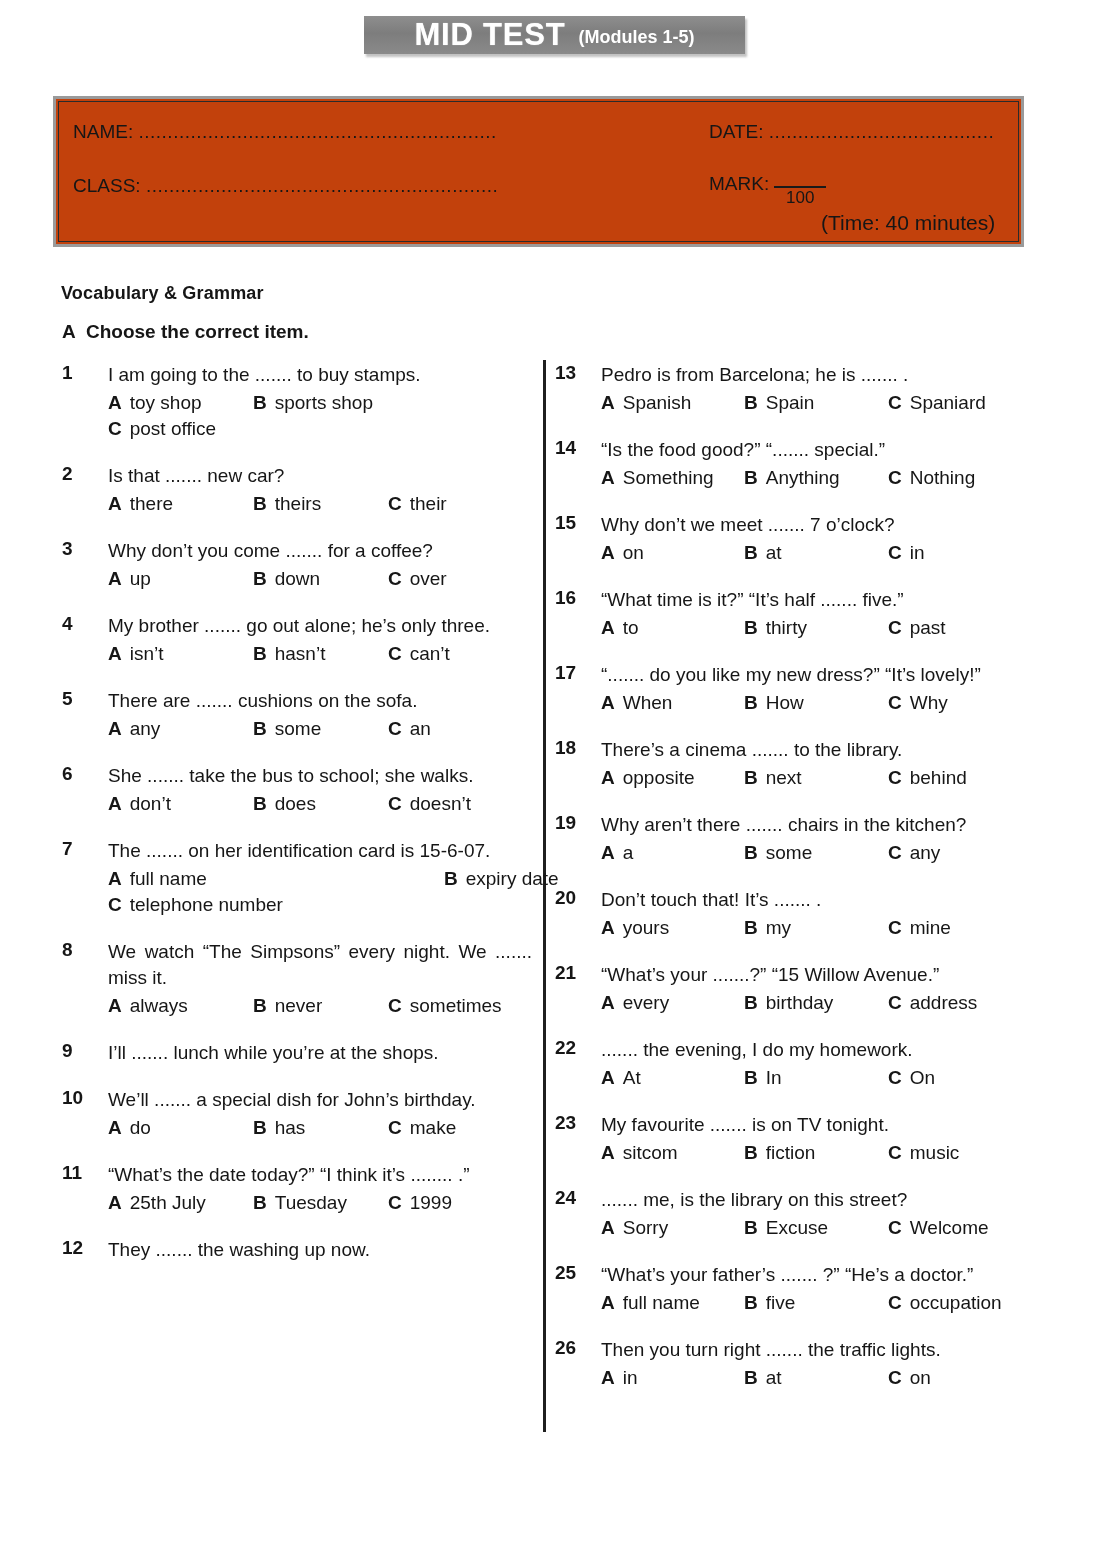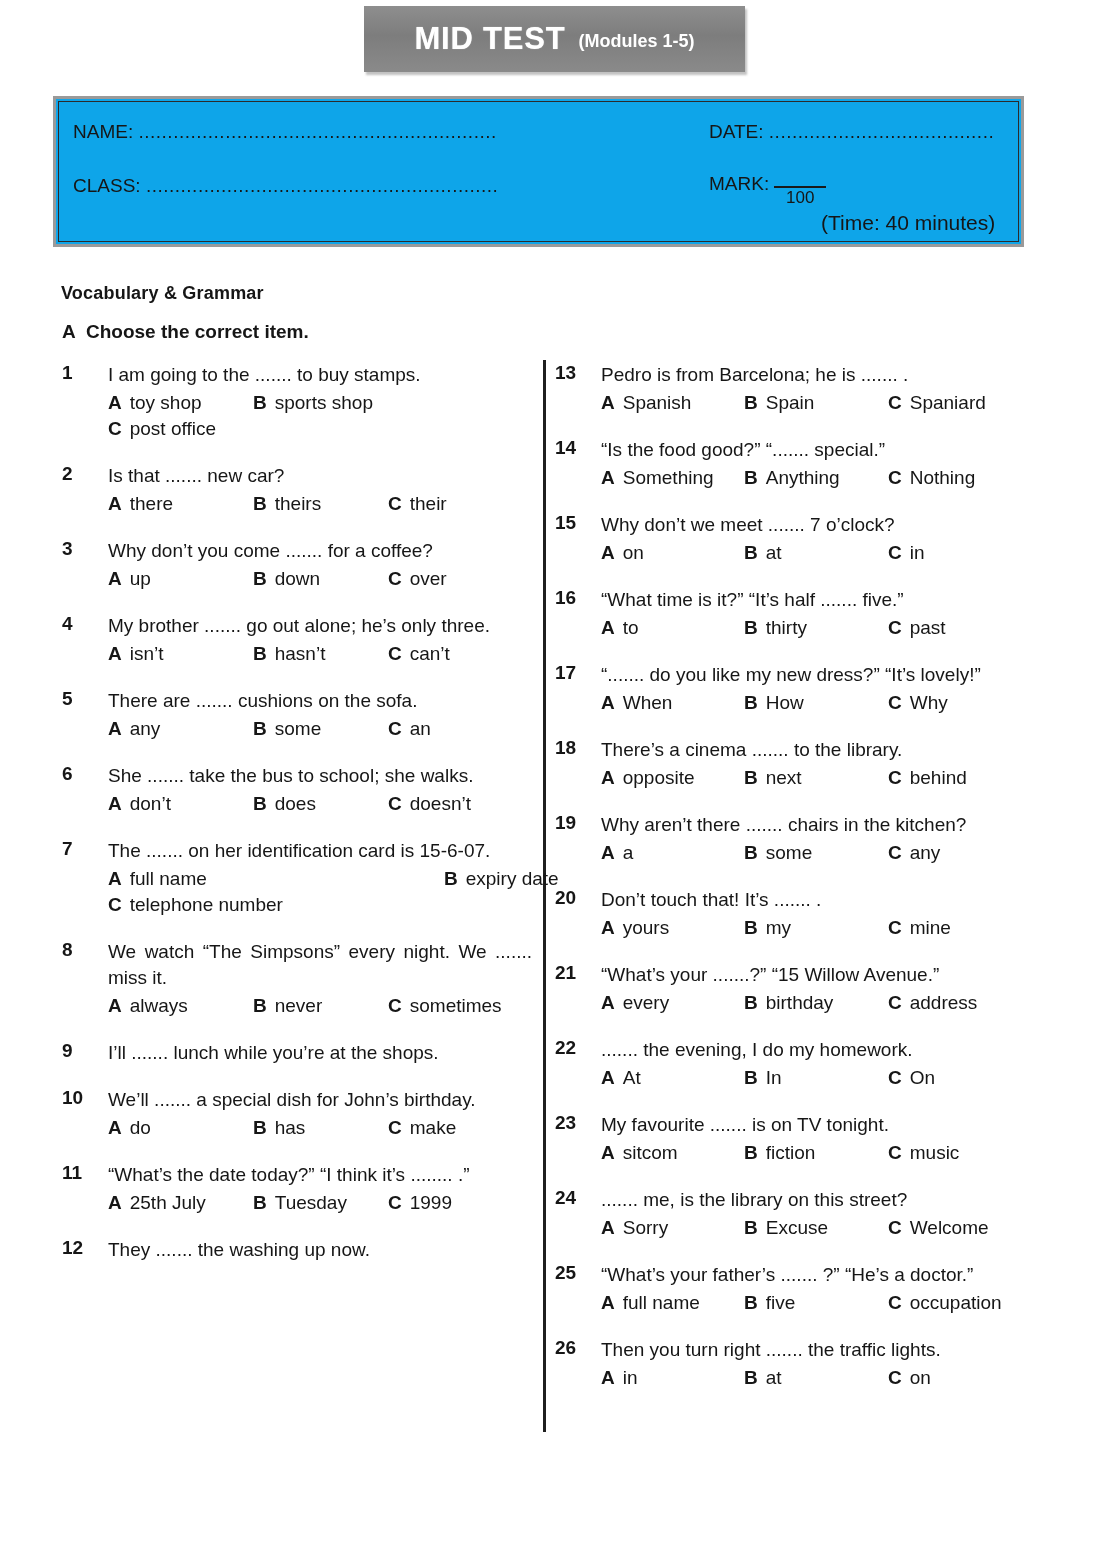--- a/index.html
+++ b/index.html
@@ -9,41 +9,41 @@
     font-family:"Liberation Sans", sans-serif;
     color:#161616;
     position:relative;
     overflow:hidden;
     -webkit-font-smoothing:antialiased;
   }
 
   
   #banner-wrap { position:absolute; left:0; top:0; width:1115px; height:72px; }
   #banner {
-    position:absolute; left:364px; top:6px; width:381px; height:66px;
+    position:absolute; left:364px; top:16px; width:381px; height:38px;
     background:linear-gradient(180deg,#8e8e8e 0%,#7d7d7d 45%,#8a8a8a 100%);
     box-shadow:2px 3px 2px rgba(120,120,120,.45);
     display:flex; align-items:center; justify-content:center;
     white-space:nowrap;
   }
   #banner .t1 {
     color:#ffffff; font-size:31px; font-weight:bold; letter-spacing:.8px;
     text-shadow:0 0 1px rgba(255,255,255,.7);
   }
   #banner .t2 {
     color:#ffffff; font-size:18px; font-weight:bold; margin-left:13px;
     position:relative; top:2px;
   }
 
   
   #infobox {
     position:absolute; left:53px; top:96px; width:971px; height:151px;
     border:3px solid #9a9a9a;
     box-sizing:border-box;
-    background:#0ea5e9;
+    background:#c2410c;
   }
   #infobox .inner {
     position:absolute; inset:2px;
     border:1px solid #2b2b2b;
     box-sizing:border-box;
   }
   .field-row { position:absolute; white-space:nowrap; font-size:19px; }
   .dots { letter-spacing:.5px; }
 
   #f-name  { left:14px;  top:19px;  }

